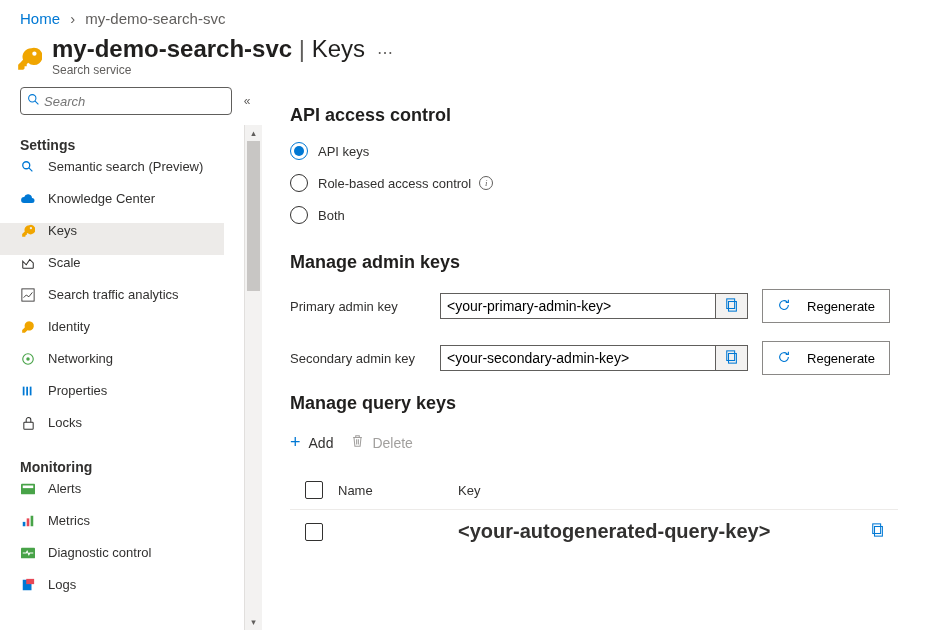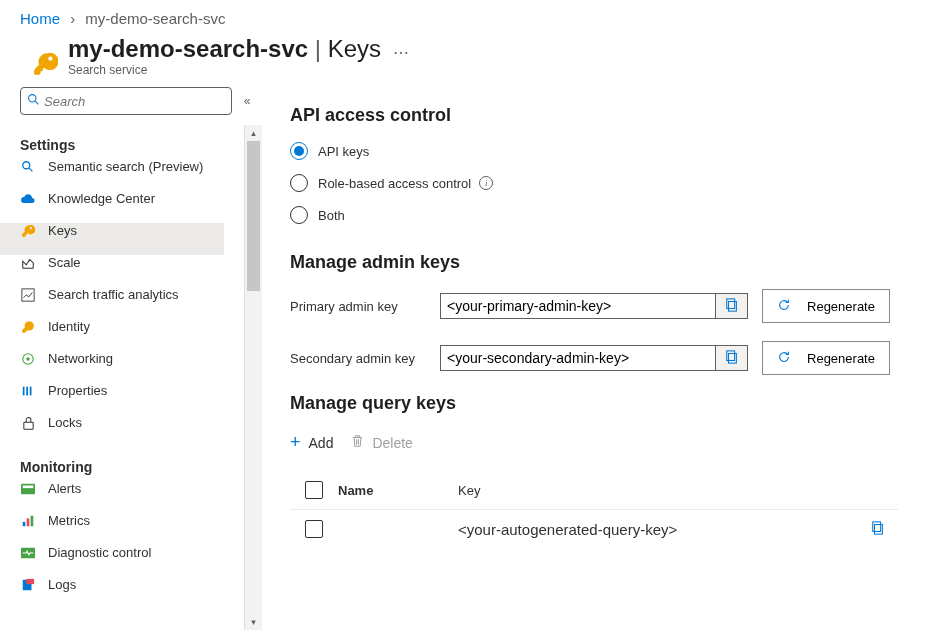--- a/index.html
+++ b/index.html
@@ -13,23 +13,23 @@
   overflow: hidden;
 }
 a { color: #0078d4; text-decoration: none; }
 .breadcrumb {
   padding: 10px 20px 6px;
   font-size: 15px;
 }
 .breadcrumb span.sep { color: #605e5c; margin: 0 6px; }
 .breadcrumb .current { color: #605e5c; }
 .header {
-  padding: 2px 32px 4px;
-  display: flex;
-  align-items: flex-end;
+  padding: 2px 16px 4px;
+  display: flex;
+  align-items: center;
 }
 .header-icon {
   width: 26px; height: 26px;
   margin-right: 10px; margin-top: 6px;
   flex-shrink: 0;
 }
 .header-title-row { display: flex; align-items: center; gap: 12px; }
 .header-title {
   font-size: 24px;
   font-weight: 600;
@@ -259,29 +259,29 @@
   display: flex;
   align-items: center;
   padding: 10px 0;
 }
 .query-header {
   border-bottom: 1px solid #edebe9;
   font-weight: 400;
   color: #323130;
 }
 .col-check { width: 48px; display:flex; justify-content:center; }
-.col-name { width: 120px; font-weight: bold; }
+.col-name { width: 120px; }
 .col-key { flex: 1; }
 .col-copy { width: 40px; text-align: center; }
 .checkbox {
   width: 18px; height: 18px;
   border: 1px solid #323130;
   border-radius: 2px;
 }
-.query-row .col-key { font-size: 15px; }
+.query-row .col-key { font-size: 20px; font-weight: bold; }
 </style>
 </head>
 <body>
 
 <div class="breadcrumb">
   <a href="#">Home</a>
   <span class="sep">›</span>
   <span class="current">my-demo-search-svc</span>
 </div>
 

